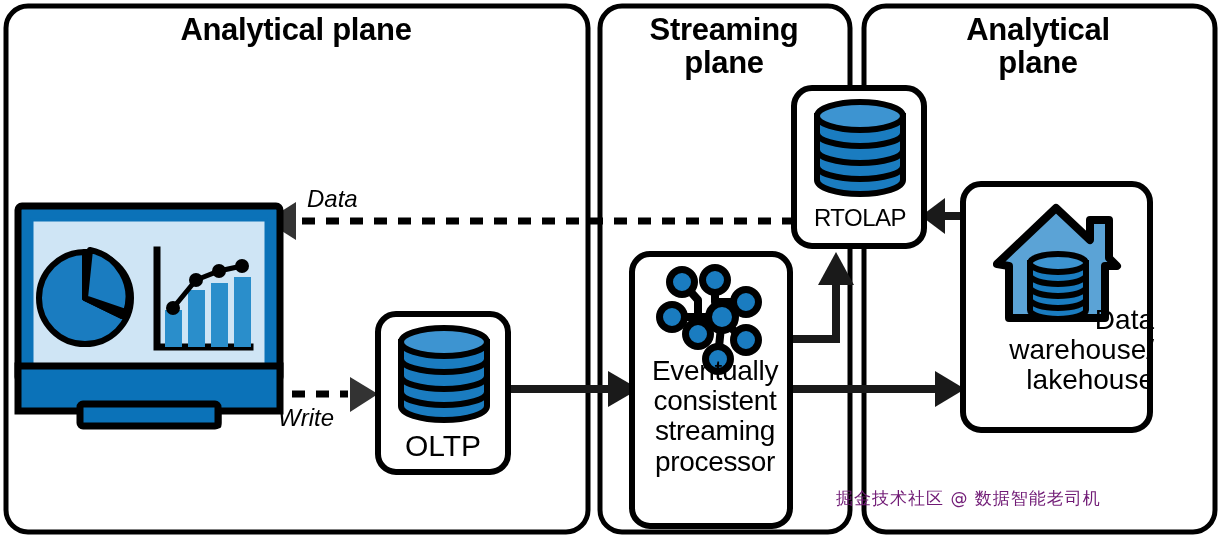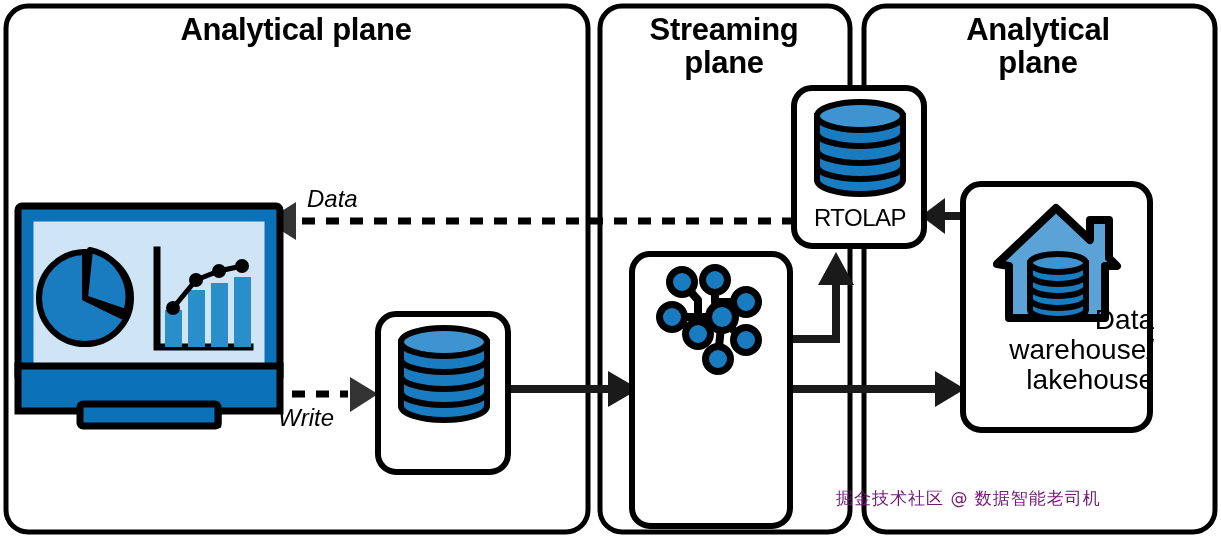--- a/index.html
+++ b/index.html
@@ -218,21 +218,26 @@
   </svg>
 
   <div class="plane-title" id="title-operational">Analytical plane</div>
 
   <div class="plane-title" id="title-streaming">Streaming
 plane</div>
 
   <div class="plane-title" id="title-analytical">Analytical
 plane</div>
 
-
+  <div class="node-label" id="label-oltp">OLTP</div>
+
+  <div class="node-label" id="label-streamproc">Eventually
+consistent
+streaming
+processor</div>
 
   <div class="node-label" id="label-rtolap">RTOLAP</div>
 
   <div class="node-label" id="label-dwh">Data
 warehouse/
 lakehouse</div>
 
   <div class="edge-label" id="label-read">Data</div>
 
   <div class="edge-label" id="label-write">Write</div>

